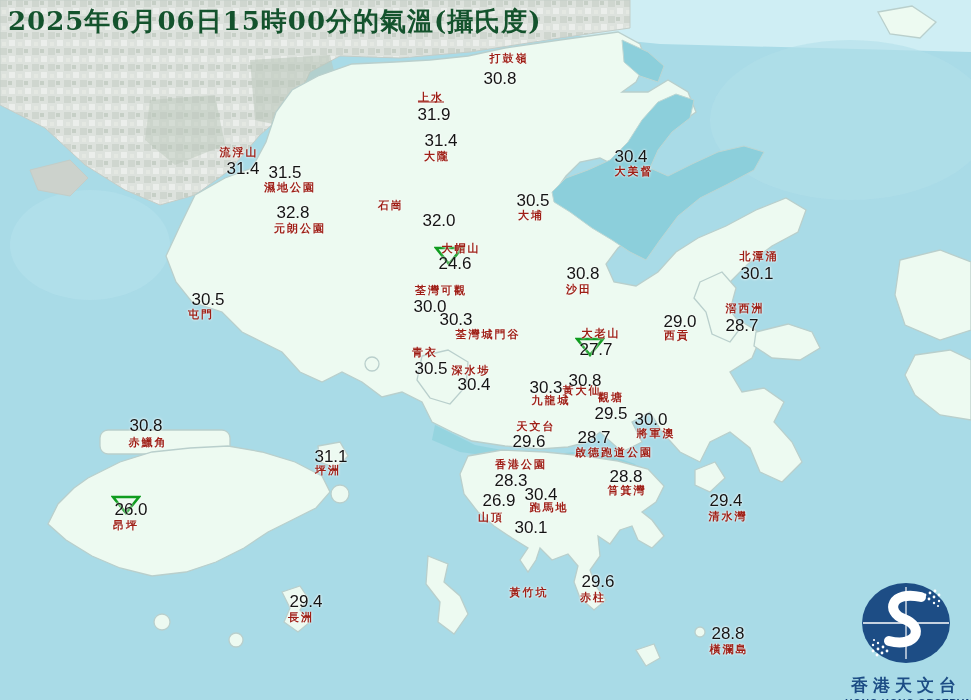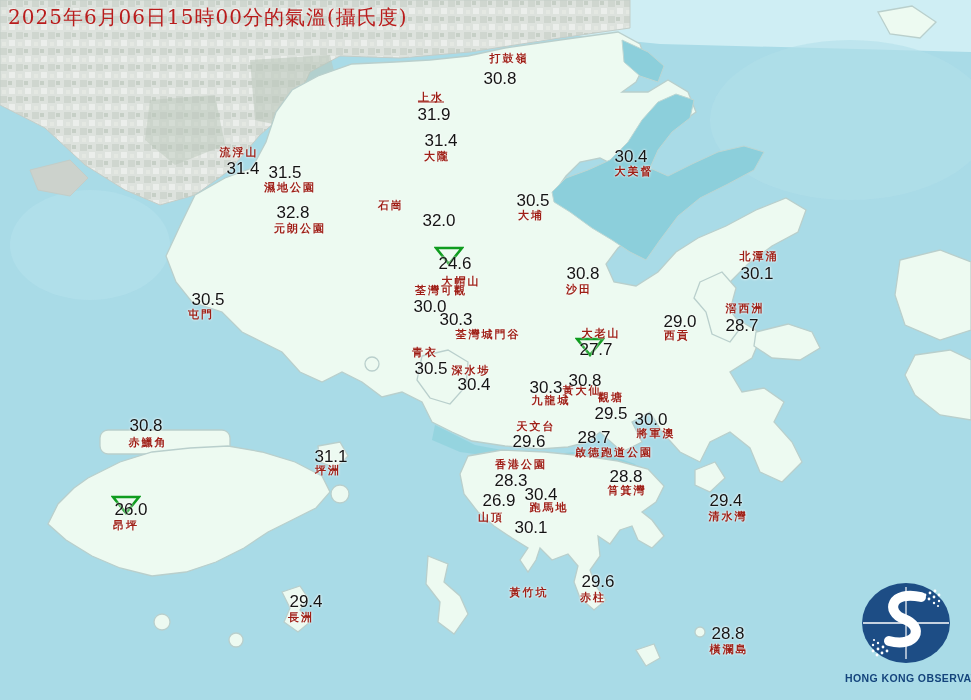--- a/index.html
+++ b/index.html
@@ -2,21 +2,21 @@
 <html><head>
 <meta charset="utf-8">
 <style>
   html,body{margin:0;padding:0;}
   body{width:971px;height:700px;position:relative;overflow:hidden;
        font-family:"Liberation Sans",sans-serif;background:#a9dbe7;}
   #map{position:absolute;left:0;top:0;width:971px;height:700px;}
   .land{fill:#edfaf1;stroke:#b9cfcc;stroke-width:1.3;}
   .water{fill:#8ccfdb;stroke:#bcd6d3;stroke-width:1;}
   #title{position:absolute;left:8px;top:4px;font-family:"DejaVu Serif","Liberation Serif",serif;
-         font-size:20px;color:#b91c1c;letter-spacing:1px;white-space:nowrap;z-index:6;}
+         font-size:26px;color:#14532d;letter-spacing:1px;white-space:nowrap;z-index:6;font-weight:bold;}
   .sname{position:absolute;transform:translate(-50%,-50%);color:#9e1f16;z-index:4;
          font-family:"DejaVu Serif","Liberation Serif",serif;font-size:11px;font-weight:600;
          white-space:nowrap;letter-spacing:2px;text-shadow:0 0 3px rgba(255,255,255,.85),0 0 2px rgba(255,255,255,.7);}
   .sval{position:absolute;transform:translate(-50%,-50%);color:#141414;z-index:5;
         font-size:17px;font-weight:400;white-space:nowrap;
         text-shadow:0 0 3px rgba(255,255,255,.9),0 0 2px rgba(255,255,255,.8);}
   .smarker{position:absolute;transform:translate(-50%,-50%);z-index:3;width:30px;height:20px;}
   #logo{position:absolute;left:845px;top:578px;width:122px;height:118px;z-index:6;text-align:center;}
   #logo .zh{display:block;margin-top:2px;color:#1d4d85;font-weight:bold;font-size:17px;
             letter-spacing:5px;font-family:"DejaVu Serif",serif;white-space:nowrap;}
@@ -110,21 +110,21 @@
     <span class="sval" style="left: 285px; top: 173px;">31.5</span>
     <span class="sname" style="left: 300px; top: 228px;">元朗公園</span>
     <span class="sval" style="left: 293px; top: 213px;">32.8</span>
     <span class="sname" style="left: 391px; top: 205px;">石崗</span>
     <span class="sval" style="left: 397px; top: 221px; margin-left: 42px;">32.0</span>
     <span class="sname" style="left: 531px; top: 215px;">大埔</span>
     <span class="sval" style="left: 533px; top: 201px;">30.5</span>
     <div class="smarker" style="left: 449px; top: 256px;"><svg width="30" height="20" viewBox="0 0 30 20">
         <polygon points="2,2 28,2 15,18" fill="none" stroke="#0f9c1f" stroke-width="2.6"></polygon>
       </svg></div>
-    <span class="sname" style="left: 461px; top: 248px; margin-top: 33px;">大帽山</span>
+    <span class="sname" style="left: 461px; top: 248px;">大帽山</span>
     <span class="sval" style="left: 455px; top: 264px;">24.6</span>
     <span class="sname" style="left: 441px; top: 290px;">荃灣可觀</span>
     <span class="sval" style="left: 430px; top: 307px;">30.0</span>
     <span class="sname" style="left: 579px; top: 289px;">沙田</span>
     <span class="sval" style="left: 583px; top: 274px;">30.8</span>
     <span class="sname" style="left: 201px; top: 314px;">屯門</span>
     <span class="sval" style="left: 208px; top: 300px;">30.5</span>
     <span class="sname" style="left: 488px; top: 334px;">荃灣城門谷</span>
     <span class="sval" style="left: 456px; top: 320px;">30.3</span>
     <span class="sname" style="left: 425px; top: 352px;">青衣</span>
@@ -203,14 +203,15 @@
         <circle cx="37" cy="75" r="1.4"></circle>
         <circle cx="32" cy="77" r="1.4"></circle>
       <circle cx="38" cy="69" r="1.4"></circle>
         <circle cx="33" cy="71" r="1.4"></circle>
         <circle cx="28" cy="73" r="1.4"></circle>
       <circle cx="33" cy="65" r="1.2"></circle>
         <circle cx="28" cy="67" r="1.2"></circle>
         <circle cx="29" cy="62" r="1.1"></circle>
     </g>
   </svg>
+  <span class="zh">香港天文台</span>
   <span class="en">HONG KONG OBSERVATORY</span>
 </div>
 
 </body></html>

